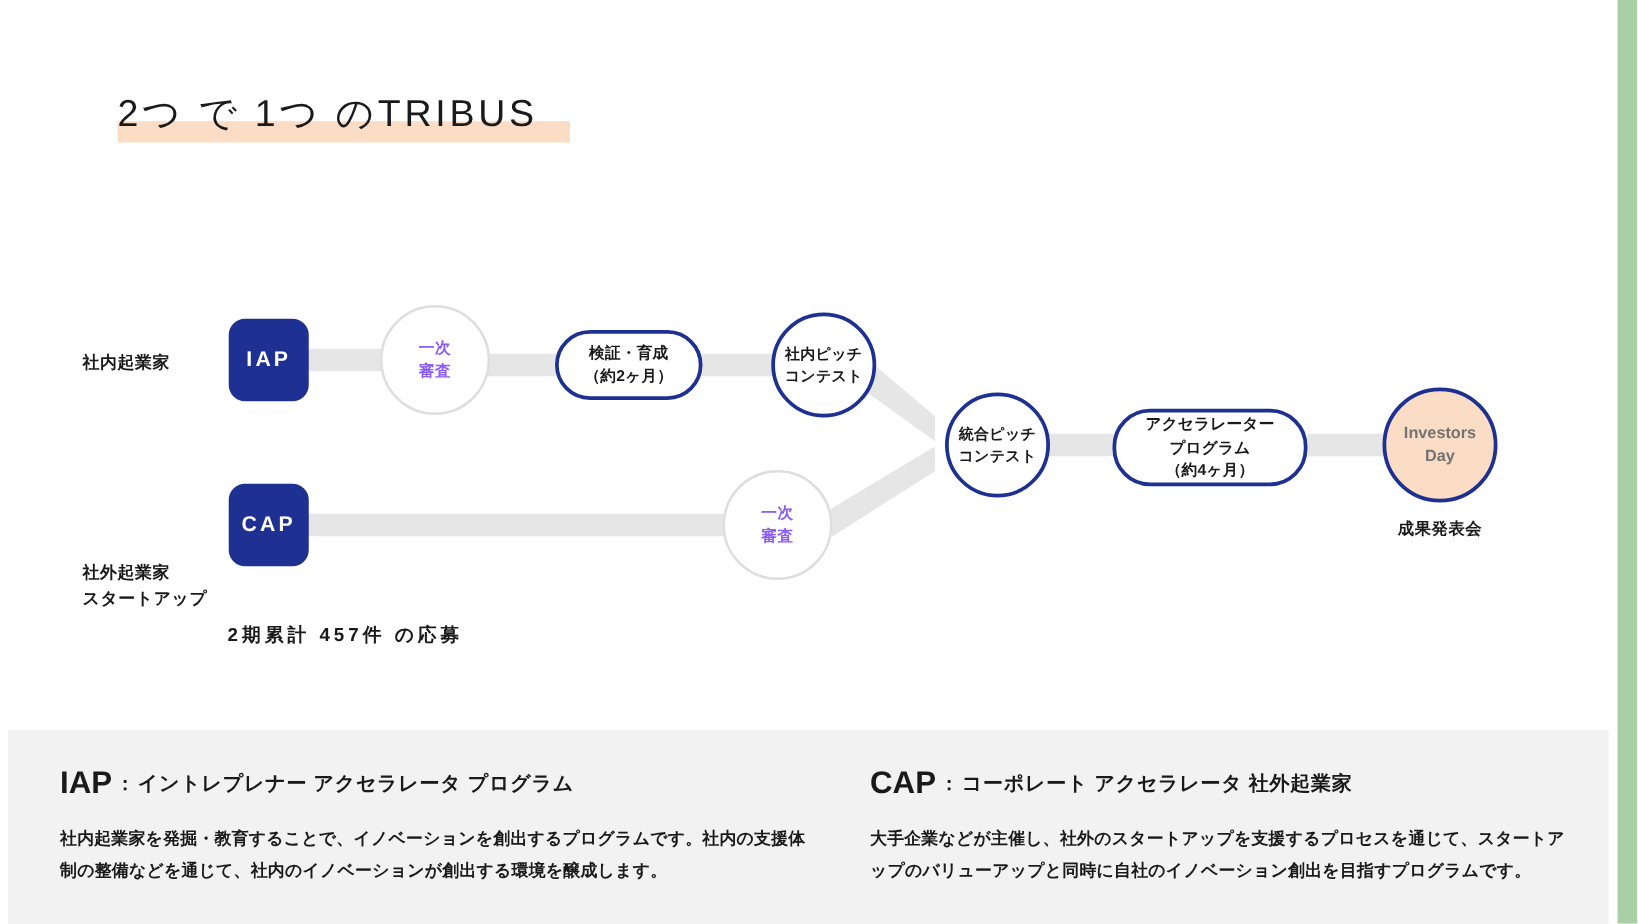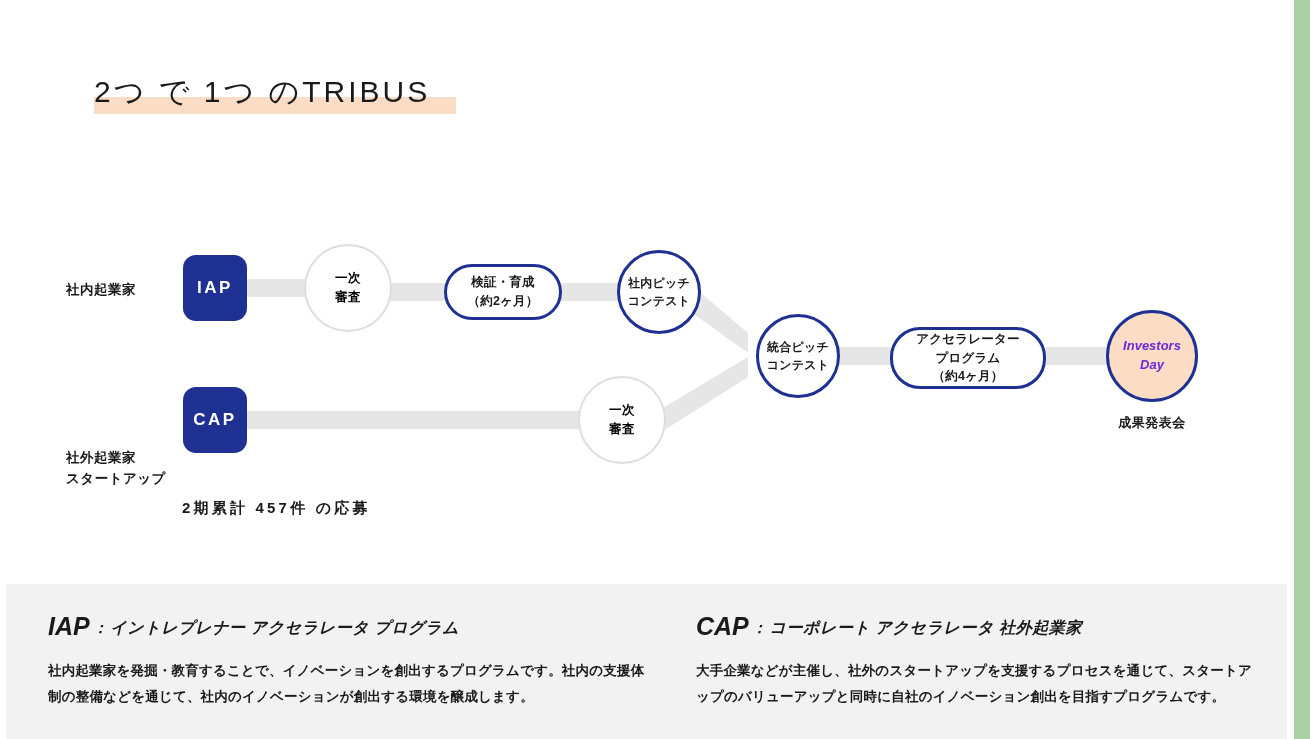--- a/index.html
+++ b/index.html
@@ -125,21 +125,21 @@
     font-weight: bold;
     letter-spacing: 2.5px;
   }
 
   .node-circle-gray {
     width: 88px;
     height: 88px;
     border-radius: 50%;
     background: #ffffff;
     border: 2px solid #dedede;
-    color: #000000;
+    color: #8b5cf6;
     font-size: 12.5px;
     font-weight: bold;
     line-height: 1.55;
     letter-spacing: 0.5px;
   }
 
   .node-circle-navy {
     width: 84px;
     height: 84px;
     border-radius: 50%;
@@ -151,25 +151,24 @@
     line-height: 1.5;
     letter-spacing: 0.2px;
   }
 
   .node-circle-peach {
     width: 92px;
     height: 92px;
     border-radius: 50%;
     background: #fbdcc4;
     border: 3px solid #1e3192;
-    color: #6d28d9;
+    color: #737373;
     font-size: 13px;
     font-weight: bold;
     line-height: 1.45;
-    font-style: italic;
   }
 
   .node-pill {
     height: 56px;
     border-radius: 30px;
     background: #ffffff;
     border: 3px solid #1e3192;
     color: #1a1a1a;
     font-size: 12.5px;
     font-weight: bold;
@@ -228,21 +227,20 @@
   .legend-col.left  { left: 42px;  width: 610px; }
   .legend-col.right { left: 690px; width: 560px; }
 
   .legend-head {
     font-size: 16px;
     font-weight: bold;
     color: #1a1a1a;
     letter-spacing: 0.6px;
     margin-bottom: 17px;
     white-space: nowrap;
-    font-style: italic;
   }
   .legend-head .abbr {
     font-size: 25px;
     font-weight: bold;
     letter-spacing: 0px;
     vertical-align: -2px;
   }
   .legend-head .sep {
     font-size: 15px;
     padding: 0 2px 0 3px;

